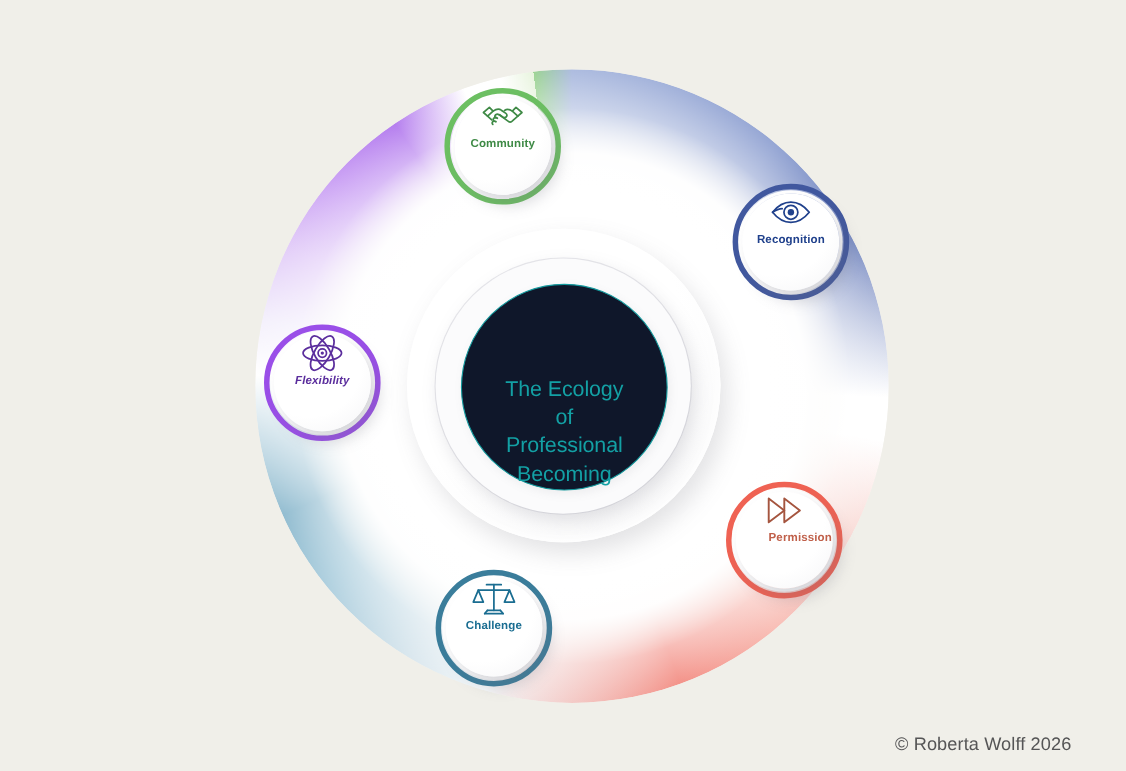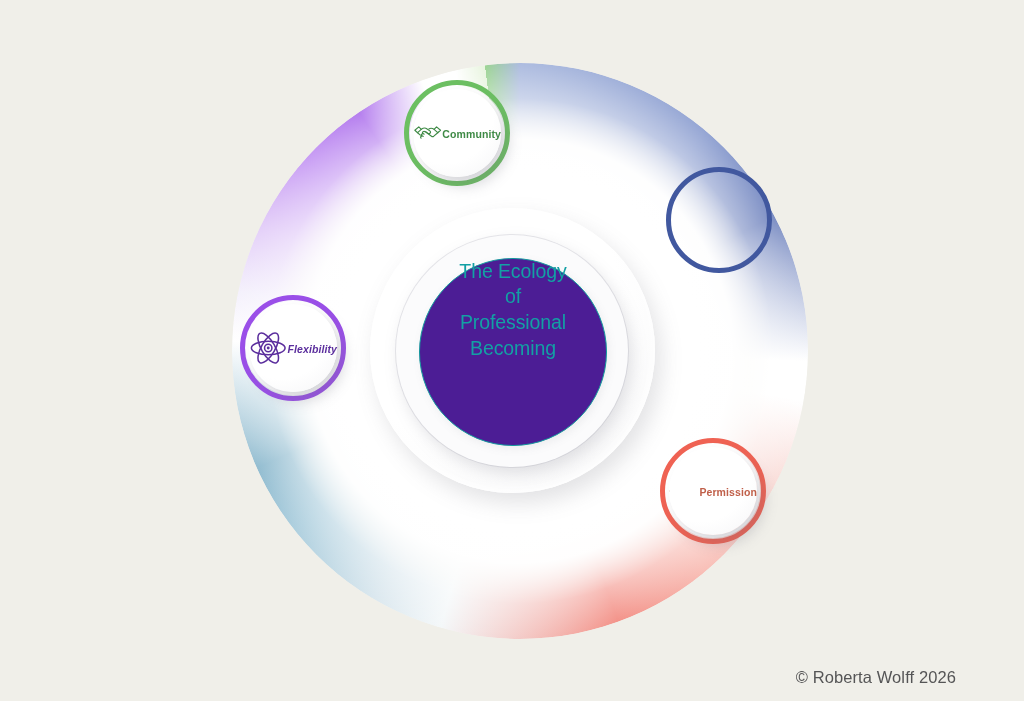--- a/index.html
+++ b/index.html
@@ -87,24 +87,24 @@
     background: #fbfbfc;
     box-shadow: 4px 7px 16px rgba(120,120,130,0.22),
                 0 0 0 1px rgba(230,230,234,0.9);
   }
   #hub-core {
     position: absolute;
     left: 50%; top: 50%;
     width: 186px; height: 186px;
     margin-left: -93px; margin-top: -93px;
     border-radius: 50%;
-    background: #4c1d95;
+    background: #0f172a;
     border: 1.6px solid #12999d;
     display: flex;
-    align-items: flex-start;
+    align-items: flex-end;
     justify-content: center;
     box-shadow: 2px 3px 9px rgba(120,120,130,0.10);
   }
   #hub-title {
     color: #13a0a4;
     font-size: 19.5px;
     line-height: 1.32;
     text-align: center;
     letter-spacing: -0.1px;
     white-space: pre-line;
@@ -128,21 +128,21 @@
     box-sizing: border-box;
   }
   .node .node-disc {
     position: absolute;
     left: 9px; top: 9px; right: 9px; bottom: 9px;
     border-radius: 50%;
     background: radial-gradient(circle at 36% 30%, #ffffff 58%, #f4f4f6 100%);
     box-shadow: 7px 9px 14px rgba(110,110,125,0.28),
                 0 0 0 3px #ffffff;
     display: flex;
-    flex-direction: row;
+    flex-direction: column;
     align-items: center;
     justify-content: flex-start;
   }
   .node-icon {
     width: 40px; height: 34px;
     display: block;
     margin-bottom: 1px;
   }
   .node-label {
     font-size: 10.5px;
@@ -154,21 +154,21 @@
   
   #node-community  { left: 404px; top: 80px; }
   #node-recognition{ left: 666px; top: 167px; }
   #node-permission { left: 660px; top: 438px; }
   #node-challenge  { left: 396px; top: 518px; }
   #node-flexibility{ left: 240px; top: 295px; font-style: italic; }
 
   
   #copyright {
     position: absolute;
-    right: 68px; bottom: 14px;
+    right: 50px; bottom: 14px;
     color: #555556;
     font-size: 16.5px;
     letter-spacing: 0.1px;
   }
 </style>
 </head>
 <body>
 
 <div id="stage" style="background: rgb(240, 239, 233);">
 
@@ -201,33 +201,59 @@
         <path d="M14.4 22.8 C13.3 21.9 13.4 20.5 14.6 19.6 C15.7 18.8 17.2 18.9 18.2 19.8"></path>
         <path d="M13.2 26.4 C12.2 25.5 12.3 24.2 13.4 23.4 C14.4 22.7 15.8 22.8 16.7 23.6"></path>
         <path d="M7.5 17.5 L12 21.5"></path>
       </svg>
       <span class="node-label" style="color:#3f8a46;">Community</span>
     </div>
   </div>
 
   <div class="node" id="node-recognition">
     <div class="node-ring" style="border-color:#41589f;"></div>
+    <div class="node-disc">
+      <svg class="node-icon" viewBox="0 0 48 36" fill="none" stroke="#20418c" stroke-width="1.9" stroke-linecap="round" stroke-linejoin="round">
+        <path d="M4 18 C10 10.5 17 7 24 7 C31 7 38 10.5 44 18 C38 25.5 31 29 24 29 C17 29 10 25.5 4 18 Z"></path>
+        <circle cx="24" cy="18" r="7.6"></circle>
+        <circle cx="24" cy="18" r="3.5" fill="#20418c" stroke="none"></circle>
+        <path d="M4 18 C8.5 15 11.5 14 14.5 14"></path>
+      </svg>
+      <span class="node-label" style="color:#20418c;">Recognition</span>
+    </div>
   </div>
 
   <div class="node" id="node-permission">
     <div class="node-ring" style="border-color:#ef6253;"></div>
     <div class="node-disc">
       <svg class="node-icon" viewBox="0 0 48 36" fill="none" stroke="#a5553f" stroke-width="2.1" stroke-linecap="round" stroke-linejoin="round">
         <path d="M7 5 L24 18 L7 31 Z"></path>
         <path d="M24 5 L41 18 L24 31 Z"></path>
       </svg>
       <span class="node-label" style="color:#c0604a;margin-left:29px;">Permission</span>
     </div>
   </div>
 
+  <div class="node" id="node-challenge">
+    <div class="node-ring" style="border-color:#3a7d9b;"></div>
+    <div class="node-disc">
+      <svg class="node-icon" viewBox="0 0 48 40" fill="none" stroke="#1a6d91" stroke-width="1.9" stroke-linecap="round" stroke-linejoin="round">
+        <path d="M24 5 L24 33"></path>
+        <path d="M16 5 L32 5"></path>
+        <path d="M7 11 L41 11"></path>
+        <path d="M7 11 L1.5 24 L12.5 24 Z"></path>
+        <path d="M41 11 L35.5 24 L46.5 24 Z"></path>
+        <path d="M17 33 L31 33"></path>
+        <path d="M14 36.5 L34 36.5"></path>
+        <path d="M17 33 L14 36.5"></path>
+        <path d="M31 33 L34 36.5"></path>
+      </svg>
+      <span class="node-label" style="color:#1a6d91;">Challenge</span>
+    </div>
+  </div>
 
   <div class="node" id="node-flexibility">
     <div class="node-ring" style="border-color:#9a4fe8;"></div>
     <div class="node-disc">
       <svg class="node-icon" viewBox="0 0 48 40" fill="none" stroke="#5b2e9d" stroke-width="1.9" stroke-linecap="round" stroke-linejoin="round">
         <ellipse cx="24" cy="20" rx="21" ry="8.5"></ellipse>
         <ellipse cx="24" cy="20" rx="21" ry="8.5" transform="rotate(60 24 20)"></ellipse>
         <ellipse cx="24" cy="20" rx="21" ry="8.5" transform="rotate(120 24 20)"></ellipse>
         <circle cx="24" cy="20" r="4.6"></circle>
         <circle cx="24" cy="20" r="1.8" fill="#5b2e9d" stroke="none"></circle>

